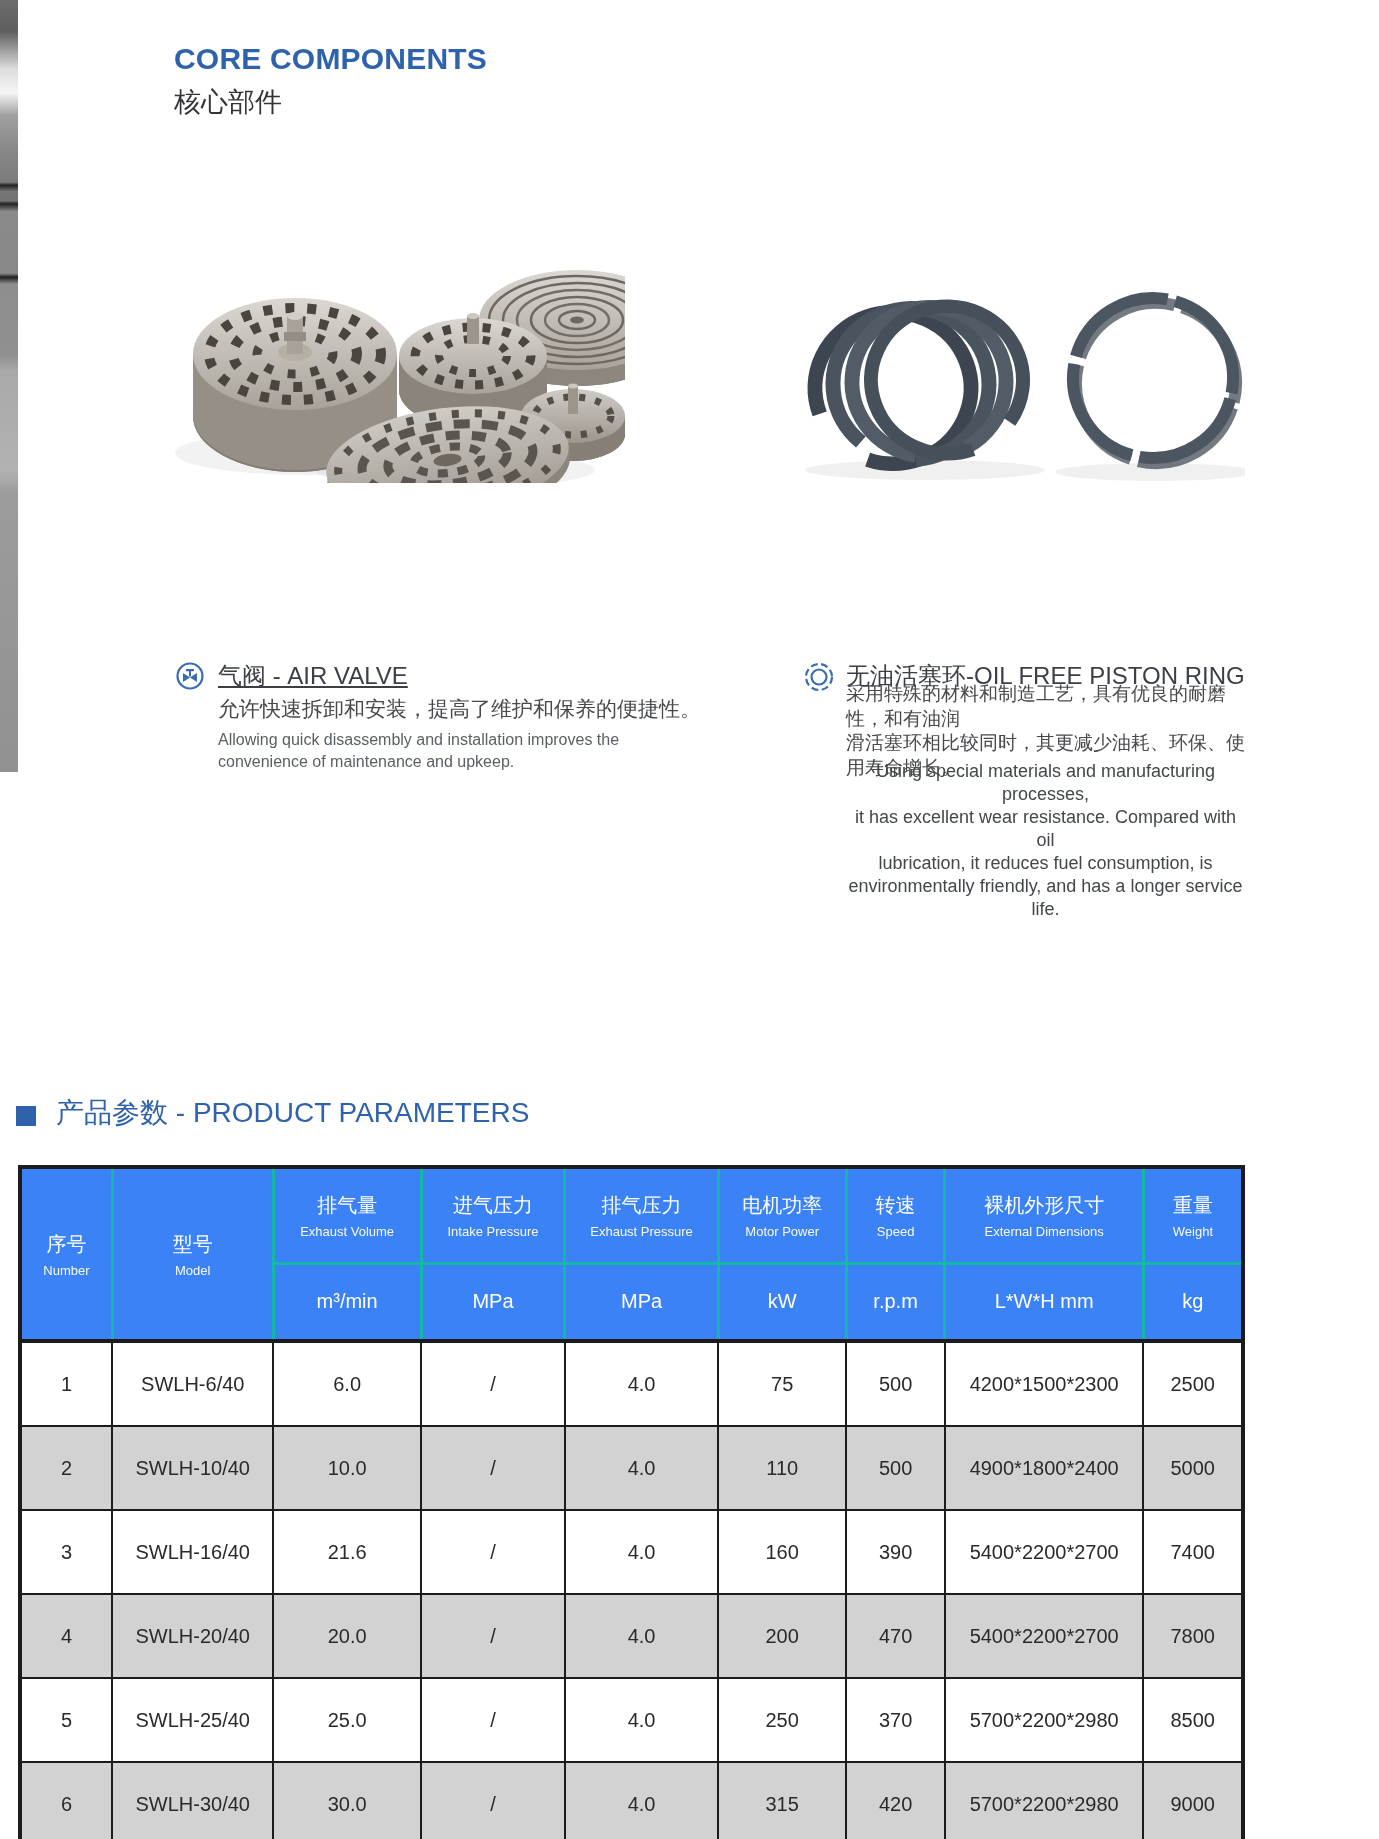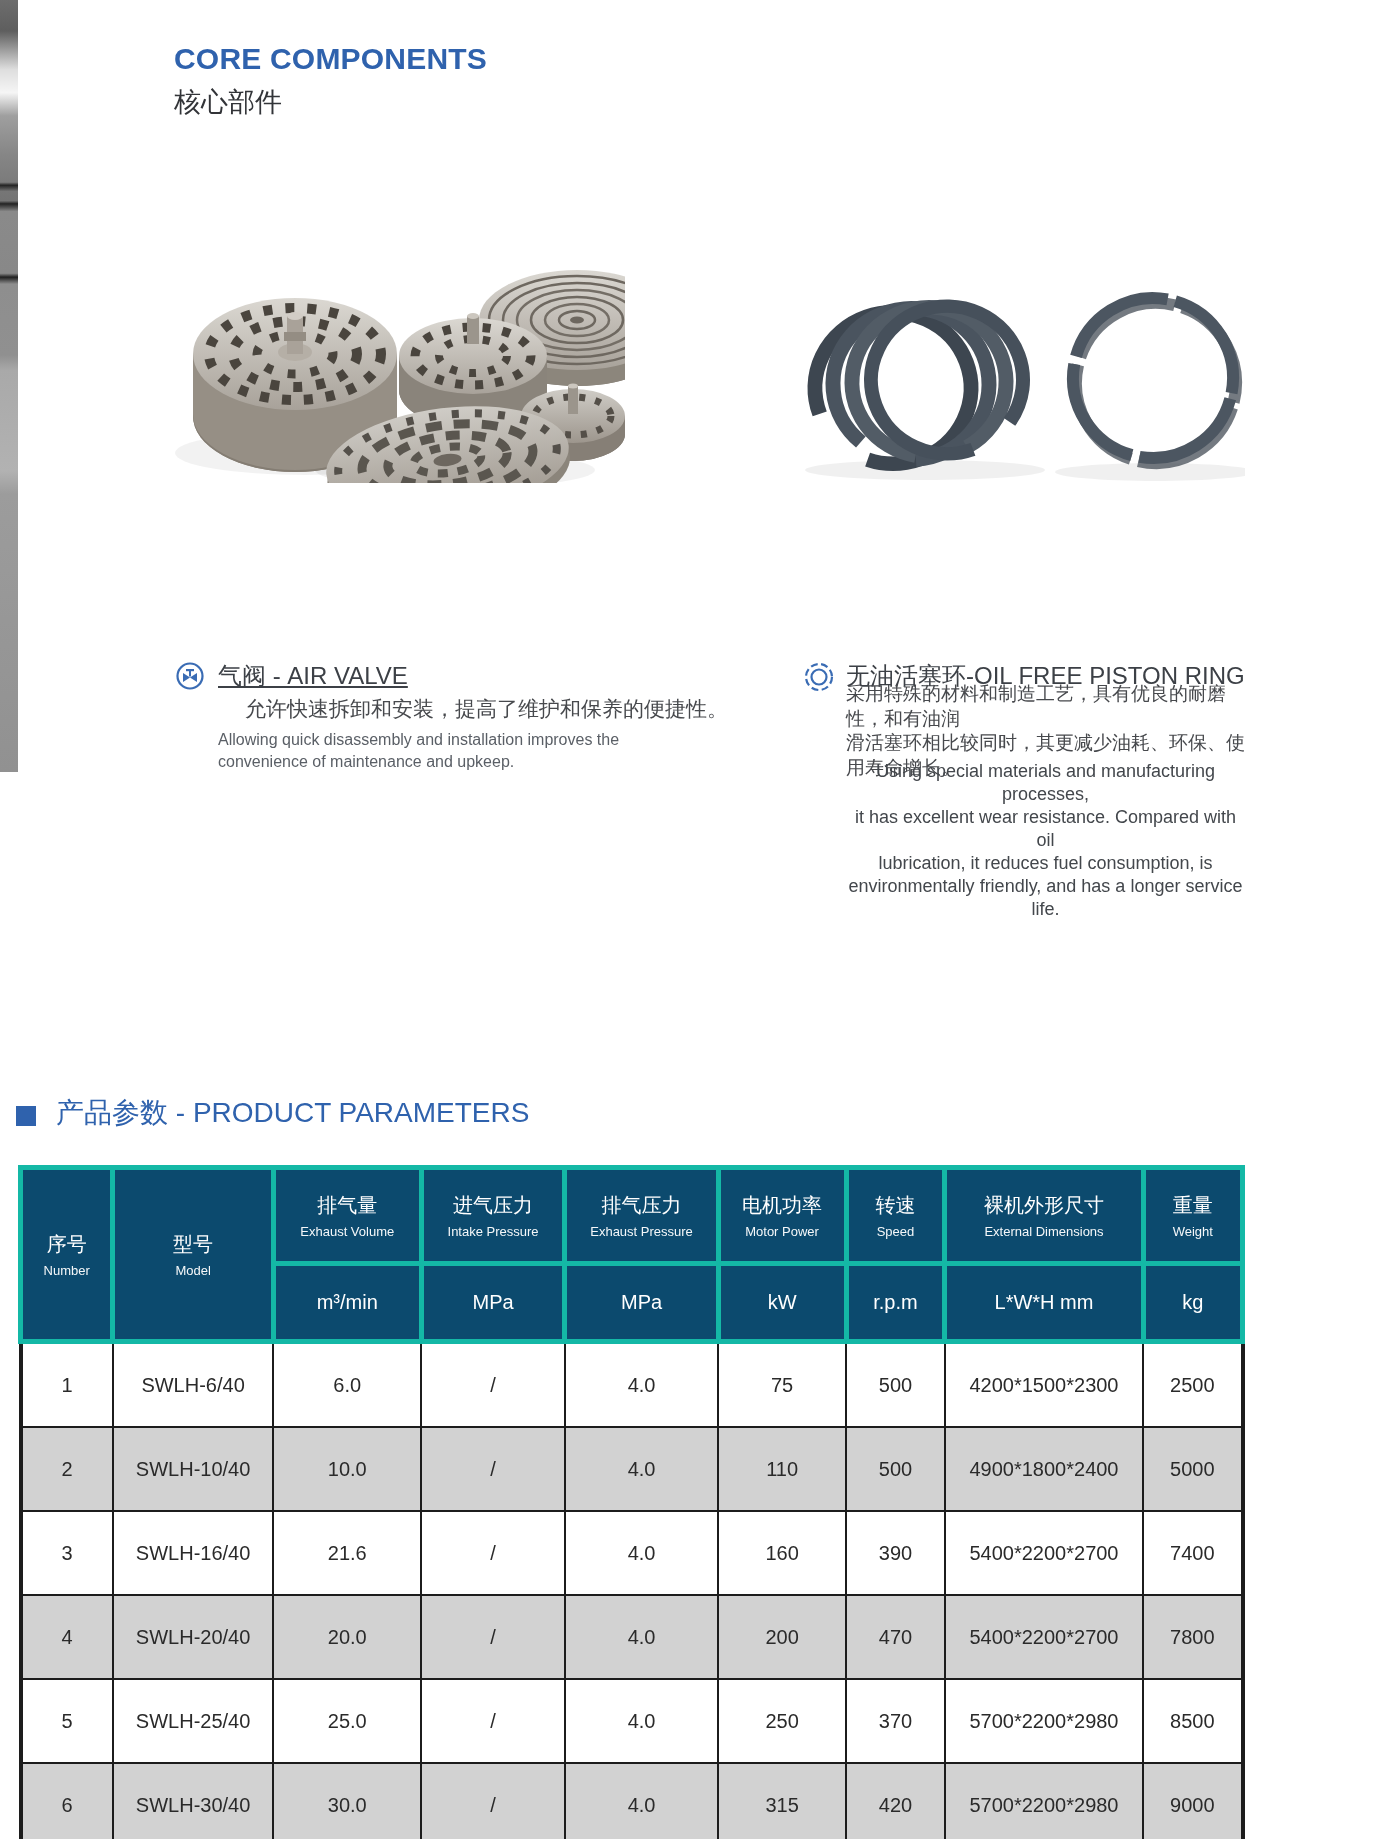--- a/index.html
+++ b/index.html
@@ -13,32 +13,32 @@
     left:0;top:0;width:18px;height:772px;
     background:linear-gradient(180deg,
       #6d6d6d 0%,#5e5e5e 4%,#dedede 9%,#f5f5f5 12%,#9f9f9f 15%,
       #868686 20%,#7b7b7b 23.6%,#242424 24%,#767676 24.8%,#747474 26%,
       #232323 26.4%,#8a8a8a 27.4%,#888888 35.4%,#202020 35.9%,#8e8e8e 36.8%,
       #909090 46%,#a9a9a9 48%,#b2b2b2 61%,#9c9c9c 64%,#919191 100%);
   }
   .title-en{left:174px;top:42px;font-size:30px;font-weight:700;color:#2f62ad;letter-spacing:.2px;}
   .title-zh{left:174px;top:84px;font-size:27px;color:#323438;}
   .sec-head{font-size:24px;color:#3c4046;font-weight:500;}
-  .desc-zh{font-size:21px;color:#47494d;margin-left:27px;}
+  .desc-zh{font-size:21px;color:#47494d;}
   .desc-en{font-size:16px;line-height:22px;color:#5a5f66;}
   .desc-zh-r{font-size:19px;line-height:24.5px;color:#47494d;}
   .desc-en-r{font-size:18px;line-height:23px;color:#43474c;}
   .param-bullet{left:16px;top:1106px;width:20px;height:20px;background:#2f62ad;}
   .param-head{left:56px;top:1094px;font-size:28px;font-weight:500;color:#2f62ad;}
 
   
   #params-table{position:absolute;left:18px;top:1165px;border-collapse:collapse;table-layout:fixed;
     border:4px solid #1c1c1c;}
   #params-table th,#params-table td{padding:0;text-align:center;vertical-align:middle;}
-  #params-table thead th{background:#0c4a6e;color:#ffffff;border:5px solid #14b8a6;font-weight:400;}
+  #params-table thead th{background:#3b82f6;color:#ffffff;border:3px solid #14b8a6;font-weight:400;}
   #params-table thead tr:first-child{height:96px;}
   #params-table thead tr:nth-child(2){height:78px;}
   .h-zh{font-size:20px;}
   .h-en{font-size:13px;margin-top:5px;opacity:.96;}
   .h-unit{font-size:20px;}
   #params-table tbody td{border:2.5px solid #1c1c1c;font-size:20px;color:#2a2a2a;height:82px;background:#ffffff;}
   #params-table tbody tr:first-child td{border-top:4px solid #1c1c1c;}
   #params-table tbody tr:nth-child(even) td{background:#d2d2d2;}
 </style>
 </head>

